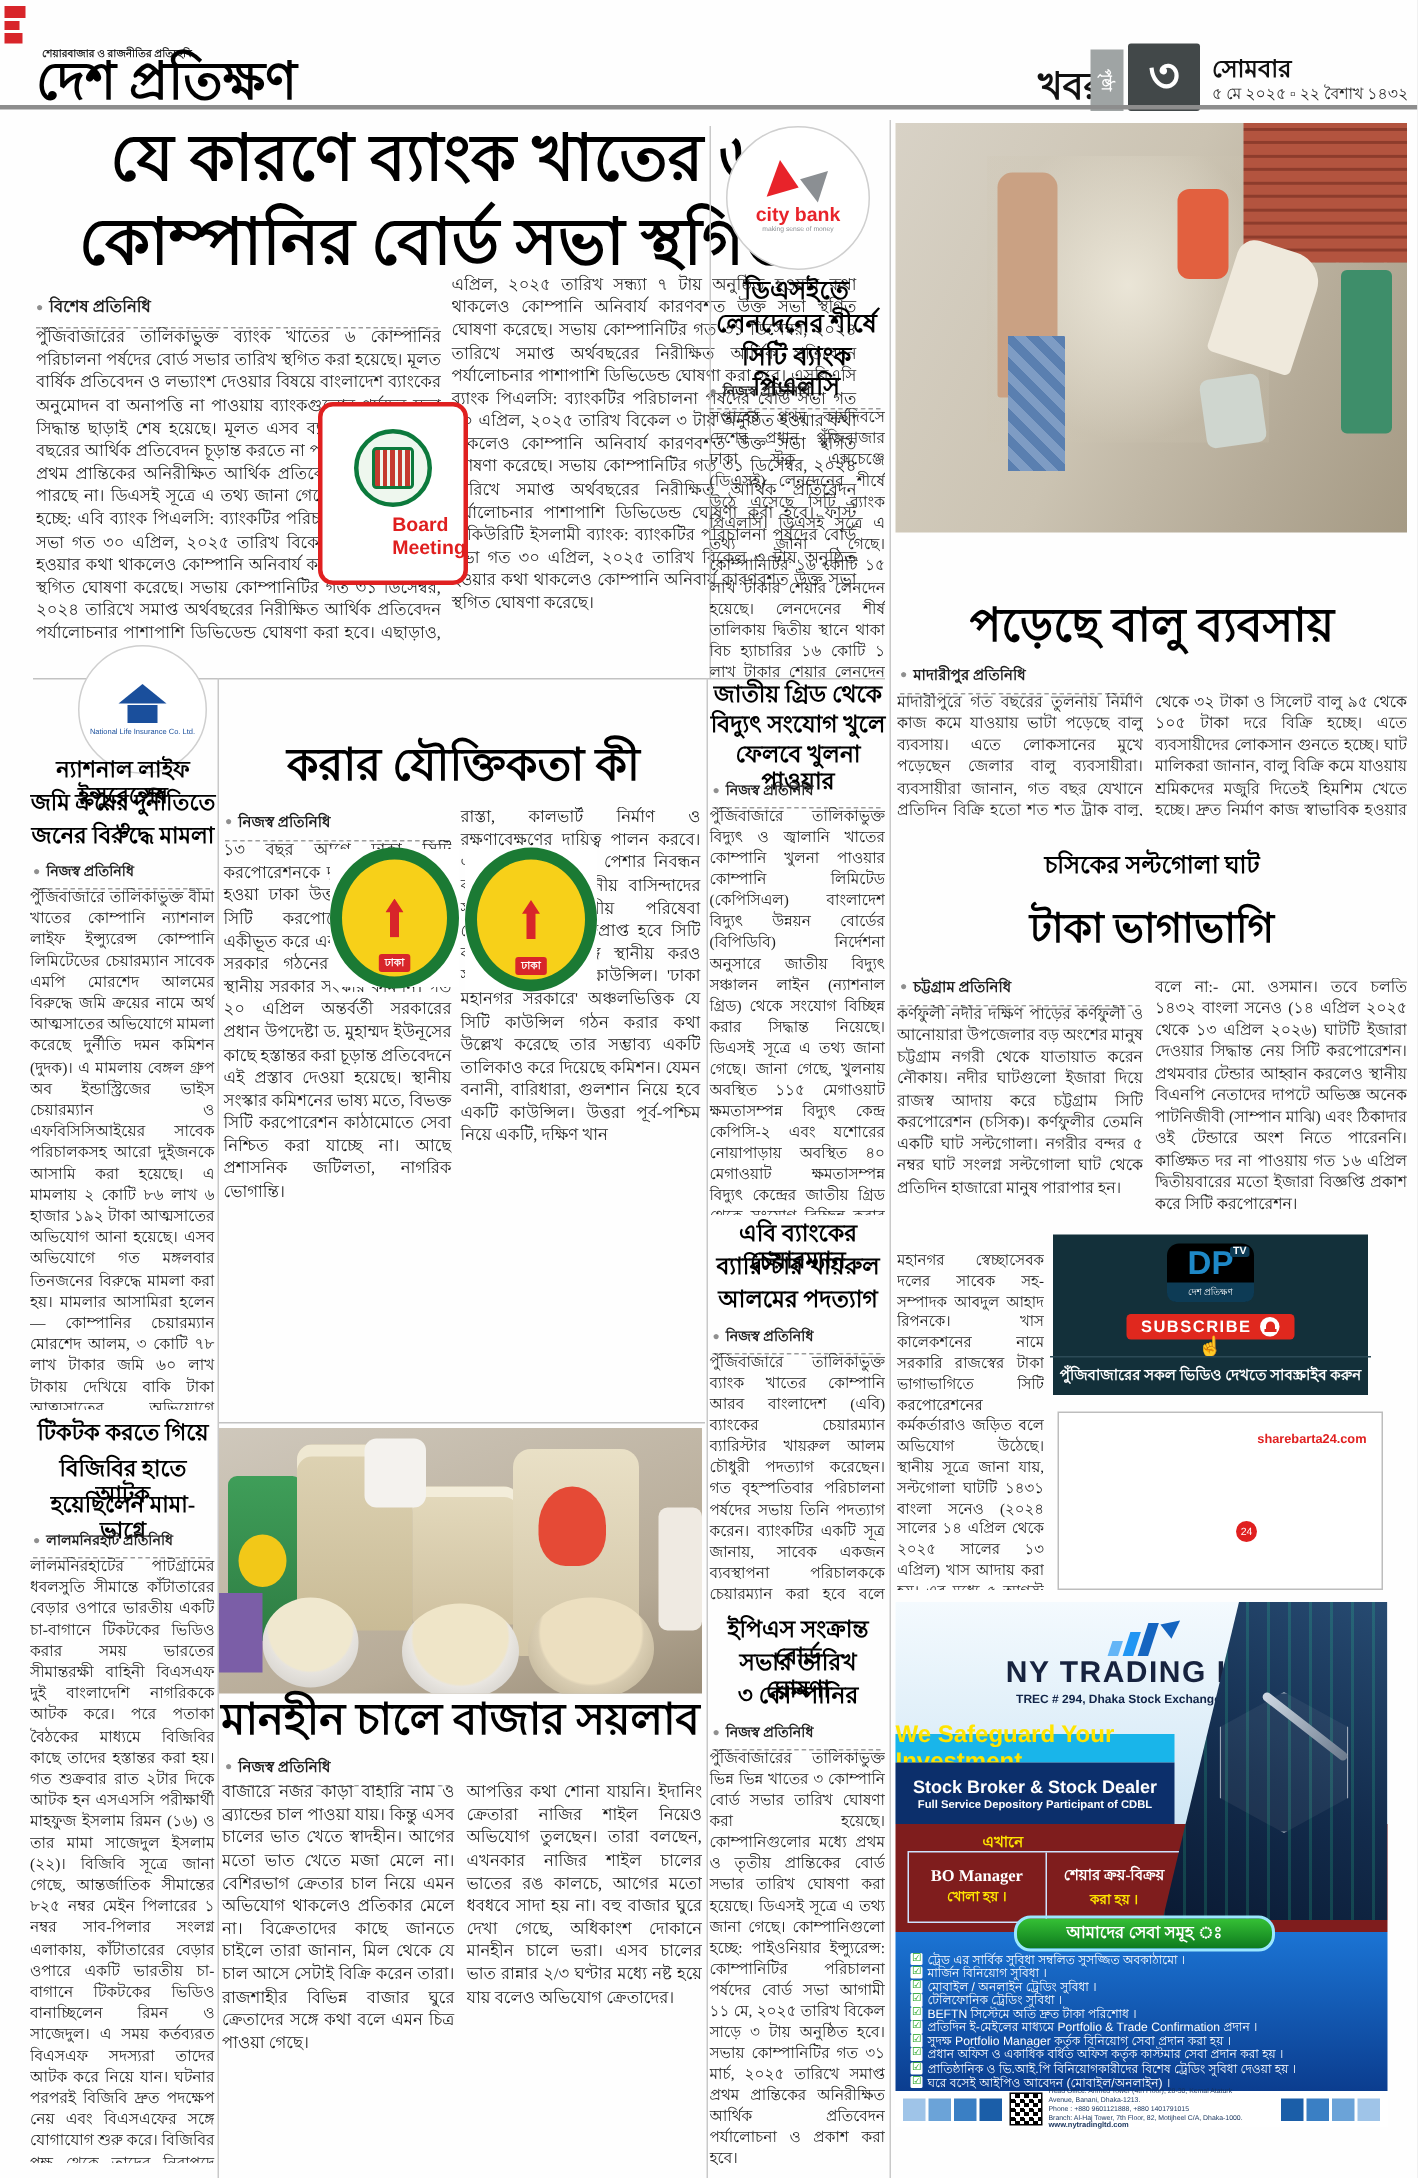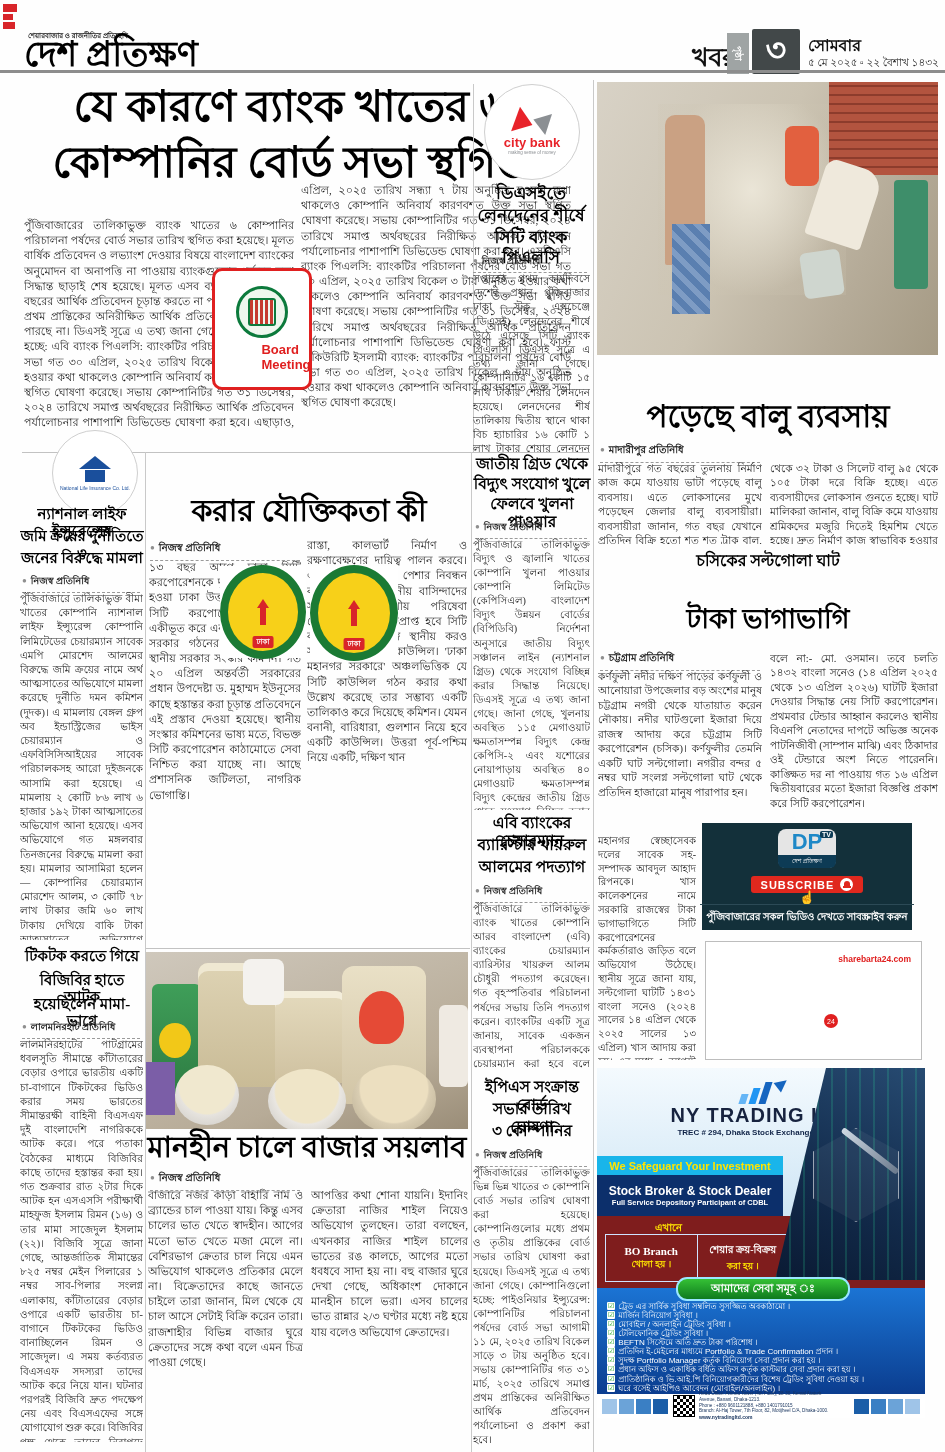--- a/index.html
+++ b/index.html
@@ -29,21 +29,21 @@
   .cb-mark .t2{position:absolute;right:0;top:2px;width:0;height:0;border-right:16px solid #8b8f93;border-top:11px solid transparent;border-bottom:11px solid transparent;transform:rotate(18deg);}
   .dhk{border-radius:50%;border:8px solid #1b7a34;background:#f7d019;position:relative;
        display:flex;align-items:center;justify-content:center;}
   .dhk .emb{width:20px;height:26px;background:#d8252a;clip-path:polygon(50% 0,80% 35%,65% 35%,65% 100%,35% 100%,35% 35%,20% 35%);}
   .dhk .ribbon{position:absolute;bottom:3px;left:50%;transform:translateX(-50%);background:#d8252a;color:#fff;
        font-size:7px;font-weight:700;padding:0 4px;border-radius:2px;font-family:"Liberation Sans",sans-serif;}
   .nl-house{width:0;height:0;border-left:16px solid transparent;border-right:16px solid transparent;border-bottom:13px solid #1a4f9c;}
   .nl-base{width:20px;height:12px;background:#1a4f9c;margin-top:1px;}
   
   .dp-ad{background:#13303a;display:flex;flex-direction:column;align-items:center;}
-  .dp-logo{width:58px;height:52px;background:#e5e5e5;border-radius:8px;margin-top:6px;position:relative;
+  .dp-logo{width:58px;height:52px;background:#000000;border-radius:8px;margin-top:6px;position:relative;
            display:flex;flex-direction:column;align-items:center;justify-content:flex-end;}
   .dp-letters{font-family:"Liberation Sans",sans-serif;font-weight:800;font-size:22px;color:#1e88c7;line-height:1;margin-bottom:2px;}
   .dp-tv{position:absolute;top:2px;right:3px;background:#0d3b55;color:#fff;font-size:7px;font-weight:700;
          padding:0 2px;border-radius:2px;font-family:"Liberation Sans",sans-serif;}
   .dp-sub{width:100%;background:#0d3b55;color:#fff;font-size:6px;text-align:center;border-radius:0 0 6px 6px;padding:1px 0;}
   .sub-btn{margin-top:8px;background:#e0281e;color:#fff;font-family:"Liberation Sans",sans-serif;
            font-weight:700;font-size:11px;letter-spacing:1px;padding:2px 10px;border-radius:3px;
            display:flex;align-items:center;gap:6px;border:none;cursor:pointer;}
   .bell{width:13px;height:13px;border-radius:50%;background:#fff;position:relative;}
   .bell:after{content:"";position:absolute;left:3.5px;top:2.5px;width:6px;height:5px;background:#e0281e;border-radius:3px 3px 0 0;}
@@ -70,21 +70,21 @@
   .ny-arrow{position:relative;width:58px;height:26px;margin:10px auto 0;}
   .ny-arrow i{position:absolute;bottom:0;width:7px;background:#1e88e5;transform:skewX(-18deg);}
   .ny-arrow .a1{left:8px;height:10px;background:#64b5f6;}
   .ny-arrow .a2{left:19px;height:16px;background:#2196f3;}
   .ny-arrow .a3{left:30px;height:22px;background:#1565c0;}
   .ny-arrow .tip{position:absolute;right:2px;top:0;width:0;height:0;border-left:12px solid #1565c0;
                  border-top:6px solid transparent;border-bottom:6px solid transparent;transform:rotate(-38deg);}
   .ny-name{text-align:center;font-size:20px;font-weight:800;color:#17233f;letter-spacing:1px;}
   .ny-trec{text-align:center;font-size:8px;font-weight:700;color:#102347;margin-top:1px;}
   .ny-slogan{position:absolute;left:0;top:88px;width:186px;height:19px;background:#19b5ea;color:#ffe400;
-             font-size:11px;font-weight:800;display:flex;align-items:center;justify-content:center;}
+             font-size:16px;font-weight:800;display:flex;align-items:center;justify-content:center;}
   .ny-roles{position:absolute;left:0;top:107px;width:186px;height:41px;background:#0c2f6b;color:#fff;
             display:flex;flex-direction:column;align-items:center;justify-content:center;z-index:1;}
   .ny-mid{position:absolute;left:0;top:148px;width:100%;height:72px;background:#7f1d1d;}
   .ny-here{position:absolute;left:58px;top:4px;color:#ffe400;font-size:10px;font-weight:700;}
   .ny-boxes{position:absolute;left:8px;top:18px;width:182px;height:46px;display:flex;border:1px solid #cfe3ff;}
   .ny-box{flex:1;border-right:1px solid #cfe3ff;display:flex;flex-direction:column;align-items:center;justify-content:center;}
   .ny-box:last-child{border-right:none;}
   .ny-box .l1{color:#fff;font-weight:800;font-size:11px;font-family:"Liberation Serif",serif;}
   .ny-box .l2{color:#ffe400;font-size:9px;font-weight:700;}
   .ny-serv{position:absolute;left:0;top:220px;width:100%;height:106px;
@@ -124,20 +124,23 @@
   </div>
   <div class="abs" style="left:752px;top:29px;width:48px;height:45px;background:#424849;border-radius:2px;display:flex;align-items:center;justify-content:center;">
     <span style="color:#fff;font-size:32px;font-weight:900;">৩</span>
   </div>
   <div class="abs" style="left:808px;top:33px;font-size:16px;font-weight:800;">সোমবার</div>
   <div class="abs" style="left:808px;top:55px;font-size:10.5px;color:#222;">৫ মে ২০২৫ ▫ ২২ বৈশাখ ১৪৩২</div>
   <div class="abs" style="left:0;top:70px;width:945px;height:3px;background:#8d8d8d;"></div>
 
   <div class="abs headline" style="left:28px;top:82px;width:525px;font-size:43px;">যে কারণে ব্যাংক খাতের ৬</div>
   <div class="abs headline" style="left:28px;top:138px;width:525px;font-size:43px;">কোম্পানির বোর্ড সভা স্থগিত</div>
+  <div class="abs byline" style="left:24px;top:196px;width:268px;">
+    <span class="dot">●</span><span>বিশেষ প্রতিনিধি</span>
+  </div>
   <div class="abs bodycol" style="left:24px;top:218px;width:270px;height:210px;">পুঁজিবাজারের তালিকাভুক্ত ব্যাংক খাতের ৬ কোম্পানির পরিচালনা পর্ষদের বোর্ড সভার তারিখ স্থগিত করা হয়েছে। মূলত বার্ষিক প্রতিবেদন ও লভ্যাংশ দেওয়ার বিষয়ে বাংলাদেশ ব্যাংকের অনুমোদন বা অনাপত্তি না পাওয়ায় ব্যাংকগুলোর পর্ষদের সভা সিদ্ধান্ত ছাড়াই শেষ হয়েছে। মূলত এসব ব্যাংক ২০২৪ হিসাব বছরের আর্থিক প্রতিবেদন চূড়ান্ত করতে না পারায় চলতি বছরের প্রথম প্রান্তিকের অনিরীক্ষিত আর্থিক প্রতিবেদনও তৈরি করতে পারছে না। ডিএসই সূত্রে এ তথ্য জানা গেছে। কোম্পানিগুলো হচ্ছে: এবি ব্যাংক পিএলসি: ব্যাংকটির পরিচালনা পর্ষদের বোর্ড সভা গত ৩০ এপ্রিল, ২০২৫ তারিখ বিকেল ৩ টায় অনুষ্ঠিত হওয়ার কথা থাকলেও কোম্পানি অনিবার্য কারণবশত উক্ত সভা স্থগিত ঘোষণা করেছে। সভায় কোম্পানিটির গত ৩১ ডিসেম্বর, ২০২৪ তারিখে সমাপ্ত অর্থবছরের নিরীক্ষিত আর্থিক প্রতিবেদন পর্যালোচনার পাশাপাশি ডিভিডেন্ড ঘোষণা করা হবে। এছাড়াও, কোম্পানিটি গত ৩১ মার্চ, ২০২৫ তারিখে সমাপ্ত প্রথম প্রান্তিকের অনিরীক্ষিত আর্থিক প্রতিবেদনও প্রকাশ করা হবে।</div>
   <div class="abs bodycol" style="left:301px;top:183px;width:270px;height:269px;">এপ্রিল, ২০২৫ তারিখ সন্ধ্যা ৭ টায় অনুষ্ঠিত হওয়ার কথা থাকলেও কোম্পানি অনিবার্য কারণবশত উক্ত সভা স্থগিত ঘোষণা করেছে। সভায় কোম্পানিটির গত ৩১ ডিসেম্বর, ২০২৪ তারিখে সমাপ্ত অর্থবছরের নিরীক্ষিত আর্থিক প্রতিবেদন পর্যালোচনার পাশাপাশি ডিভিডেন্ড ঘোষণা করা হবে। এসবিএসি ব্যাংক পিএলসি: ব্যাংকটির পরিচালনা পর্ষদের বোর্ড সভা গত ৩০ এপ্রিল, ২০২৫ তারিখ বিকেল ৩ টায় অনুষ্ঠিত হওয়ার কথা থাকলেও কোম্পানি অনিবার্য কারণবশত উক্ত সভা স্থগিত ঘোষণা করেছে। সভায় কোম্পানিটির গত ৩১ ডিসেম্বর, ২০২৪ তারিখে সমাপ্ত অর্থবছরের নিরীক্ষিত আর্থিক প্রতিবেদন পর্যালোচনার পাশাপাশি ডিভিডেন্ড ঘোষণা করা হবে। ফাস্ট সিকিউরিটি ইসলামী ব্যাংক: ব্যাংকটির পরিচালনা পর্ষদের বোর্ড সভা গত ৩০ এপ্রিল, ২০২৫ তারিখ বিকেল ৩ টায় অনুষ্ঠিত হওয়ার কথা থাকলেও কোম্পানি অনিবার্য কারণবশত উক্ত সভা স্থগিত ঘোষণা করেছে।</div>
   <div class="abs badge" style="left:212px;top:268px;width:94px;height:116px;">
     <div class="dse-circle">
         <div class="dse-inner"></div>
       </div>
     <div class="badge-text">Board Meeting</div>
   </div>
 
   <div class="vrule" style="left:473px;top:84px;height:368px;"></div>
@@ -169,21 +172,21 @@
     <div class="abs" style="left:64%;top:30%;width:58px;height:80px;background:#efe9dc;border-radius:12px 20px 4px 4px;transform:rotate(18deg);"></div>
     <div class="abs" style="left:60%;top:62%;width:40px;height:46px;background:#cfd6cf;border-radius:6px;transform:rotate(-8deg);"></div>
   </div>
   <div class="abs headline" style="left:599px;top:399px;width:338px;font-size:31px;">পড়েছে বালু ব্যবসায়</div>
   <div class="abs byline" style="left:600px;top:442px;width:160px;font-size:10px;">
     <span class="dot">●</span><span>মাদারীপুর প্রতিনিধি</span>
   </div>
   <div class="abs bodycol" style="left:598px;top:462px;width:164px;height:82px;font-size:10.5px;">মাদারীপুরে গত বছরের তুলনায় নির্মাণ কাজ কমে যাওয়ায় ভাটা পড়েছে বালু ব্যবসায়। এতে লোকসানের মুখে পড়েছেন জেলার বালু ব্যবসায়ীরা। ব্যবসায়ীরা জানান, গত বছর যেখানে প্রতিদিন বিক্রি হতো শত শত ট্রাক বালু, সেখানে এখন তার অর্ধেকও বিক্রি হচ্ছে না।</div>
   <div class="abs bodycol" style="left:770px;top:462px;width:168px;height:82px;font-size:10.5px;">থেকে ৩২ টাকা ও সিলেট বালু ৯৫ থেকে ১০৫ টাকা দরে বিক্রি হচ্ছে। এতে ব্যবসায়ীদের লোকসান গুনতে হচ্ছে। ঘাট মালিকরা জানান, বালু বিক্রি কমে যাওয়ায় শ্রমিকদের মজুরি দিতেই হিমশিম খেতে হচ্ছে। দ্রুত নির্মাণ কাজ স্বাভাবিক হওয়ার প্রত্যাশা তাদের।</div>
 
-  <div class="abs kicker" style="left:599px;top:548px;width:338px;font-size:16px;">চসিকের সল্টগোলা ঘাট</div>
+  <div class="abs kicker" style="left:599px;top:564px;width:338px;font-size:16px;">চসিকের সল্টগোলা ঘাট</div>
   <div class="abs headline" style="left:599px;top:604px;width:338px;font-size:27px;">টাকা ভাগাভাগি</div>
   <div class="abs byline" style="left:600px;top:650px;width:160px;font-size:10px;">
     <span class="dot">●</span><span>চট্টগ্রাম প্রতিনিধি</span>
   </div>
   <div class="abs bodycol" style="left:598px;top:670px;width:164px;height:158px;font-size:10.5px;">কর্ণফুলী নদীর দক্ষিণ পাড়ের কর্ণফুলী ও আনোয়ারা উপজেলার বড় অংশের মানুষ চট্টগ্রাম নগরী থেকে যাতায়াত করেন নৌকায়। নদীর ঘাটগুলো ইজারা দিয়ে রাজস্ব আদায় করে চট্টগ্রাম সিটি করপোরেশন (চসিক)। কর্ণফুলীর তেমনি একটি ঘাট সল্টগোলা। নগরীর বন্দর ৫ নম্বর ঘাট সংলগ্ন সল্টগোলা ঘাট থেকে প্রতিদিন হাজারো মানুষ পারাপার হন।</div>
   <div class="abs bodycol" style="left:770px;top:652px;width:168px;height:176px;font-size:10.5px;">বলে না:- মো. ওসমান। তবে চলতি ১৪৩২ বাংলা সনেও (১৪ এপ্রিল ২০২৫ থেকে ১৩ এপ্রিল ২০২৬) ঘাটটি ইজারা দেওয়ার সিদ্ধান্ত নেয় সিটি করপোরেশন। প্রথমবার টেন্ডার আহ্বান করলেও স্থানীয় বিএনপি নেতাদের দাপটে অভিজ্ঞ অনেক পাটনিজীবী (সাম্পান মাঝি) এবং ঠিকাদার ওই টেন্ডারে অংশ নিতে পারেননি। কাঙ্ক্ষিত দর না পাওয়ায় গত ১৬ এপ্রিল দ্বিতীয়বারের মতো ইজারা বিজ্ঞপ্তি প্রকাশ করে সিটি করপোরেশন।</div>
   <div class="abs bodycol" style="left:598px;top:834px;width:98px;height:226px;font-size:10px;">মহানগর স্বেচ্ছাসেবক দলের সাবেক সহ-সম্পাদক আবদুল আহাদ রিপনকে। খাস কালেকশনের নামে সরকারি রাজস্বের টাকা ভাগাভাগিতে সিটি করপোরেশনের কর্মকর্তারাও জড়িত বলে অভিযোগ উঠেছে। স্থানীয় সূত্রে জানা যায়, সল্টগোলা ঘাটটি ১৪৩১ বাংলা সনেও (২০২৪ সালের ১৪ এপ্রিল থেকে ২০২৫ সালের ১৩ এপ্রিল) খাস আদায় করা হয়। এর মধ্যে ৫ আগস্ট পর্যন্ত ঘাটটিতে আওয়ামী লীগের লোকজন খাস আদায় করে চসিকের কর্মকর্তা-কর্মচারীদের নিয়ে রাজস্ব ভাগাভাগি করতেন। পরে ঘাটের দখল নেয় স্থানীয় বিএনপি নেতার লোকজন। কয়েকজন নেতা ১৩ এপ্রিল পর্যন্ত খাস আদায় করে। আমরা দীর্ঘদিন ধরে সল্টগোলা ঘাটের পাটনিজীবী হিসেবে রয়েছি। এখন ঘাটটি ইজারা দেওয়ার কথা থাকলেও মঙ্গলবার (২২ এপ্রিল) থেকে তিনদিন সিটি করপোরেশনে গিয়ে ফরম</div>
 
   <div class="abs dp-ad" style="left:702px;top:823px;width:210px;height:107px;">
     <div class="dp-logo">
@@ -222,21 +225,21 @@
     </div>
     <div class="ny-photo">
       <div class="ny-glow"></div>
       <div class="ny-hex"></div>
       <div class="ny-pen"></div>
     </div>
     <div class="ny-mid">
       <div class="ny-here">এখানে</div>
       <div class="ny-boxes">
         <div class="ny-box">
-          <span class="l1">BO Branch</span>
+          <span class="l1">BO Manager</span>
           <span class="l2">খোলা হয় ।</span>
         </div>
         <div class="ny-box">
           <span class="l1" style="font-size:10px;">শেয়ার ক্রয়-বিক্রয়</span>
           <span class="l2">করা হয় ।</span>
         </div>
       </div>
     </div>
     <div class="ny-serv">
       <div class="ny-pill">আমাদের সেবা সমূহ ঃ</div>

